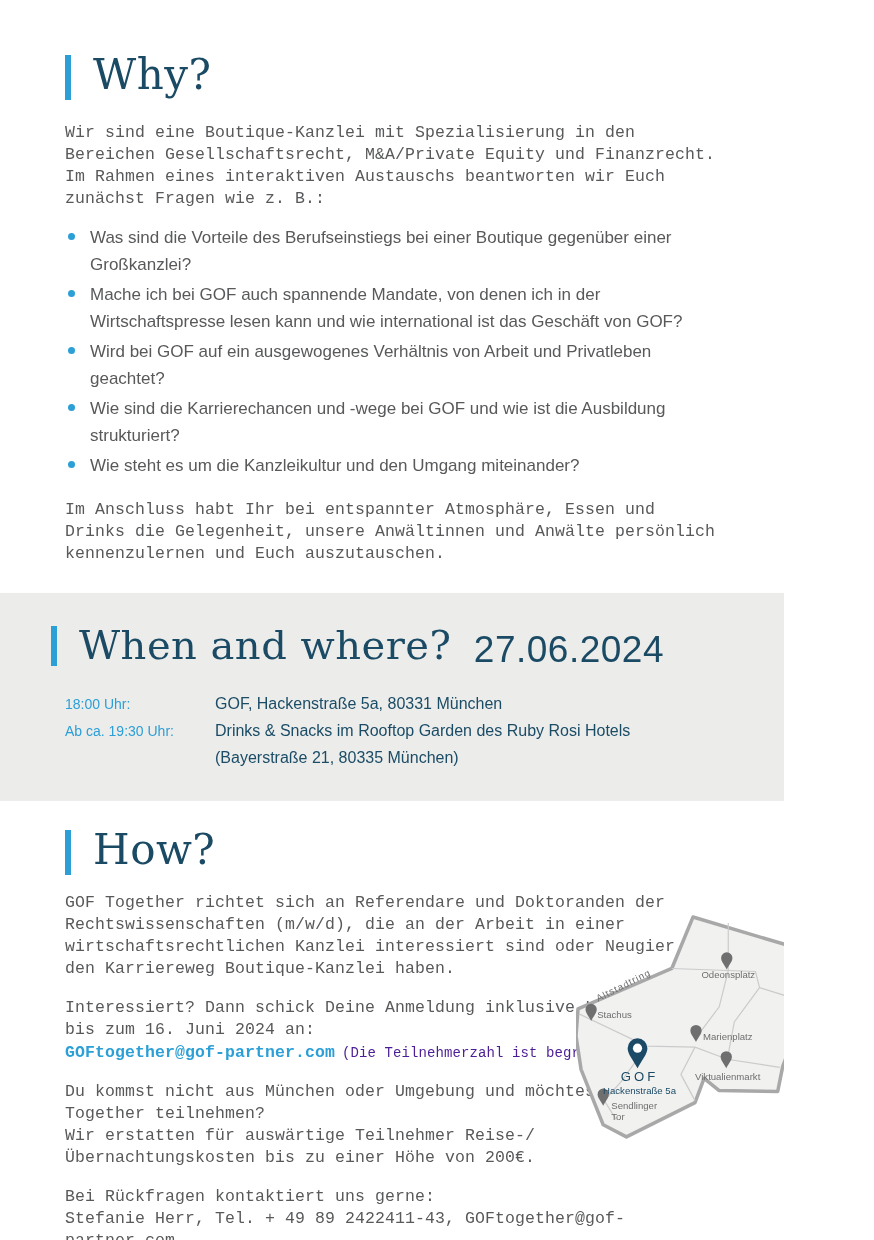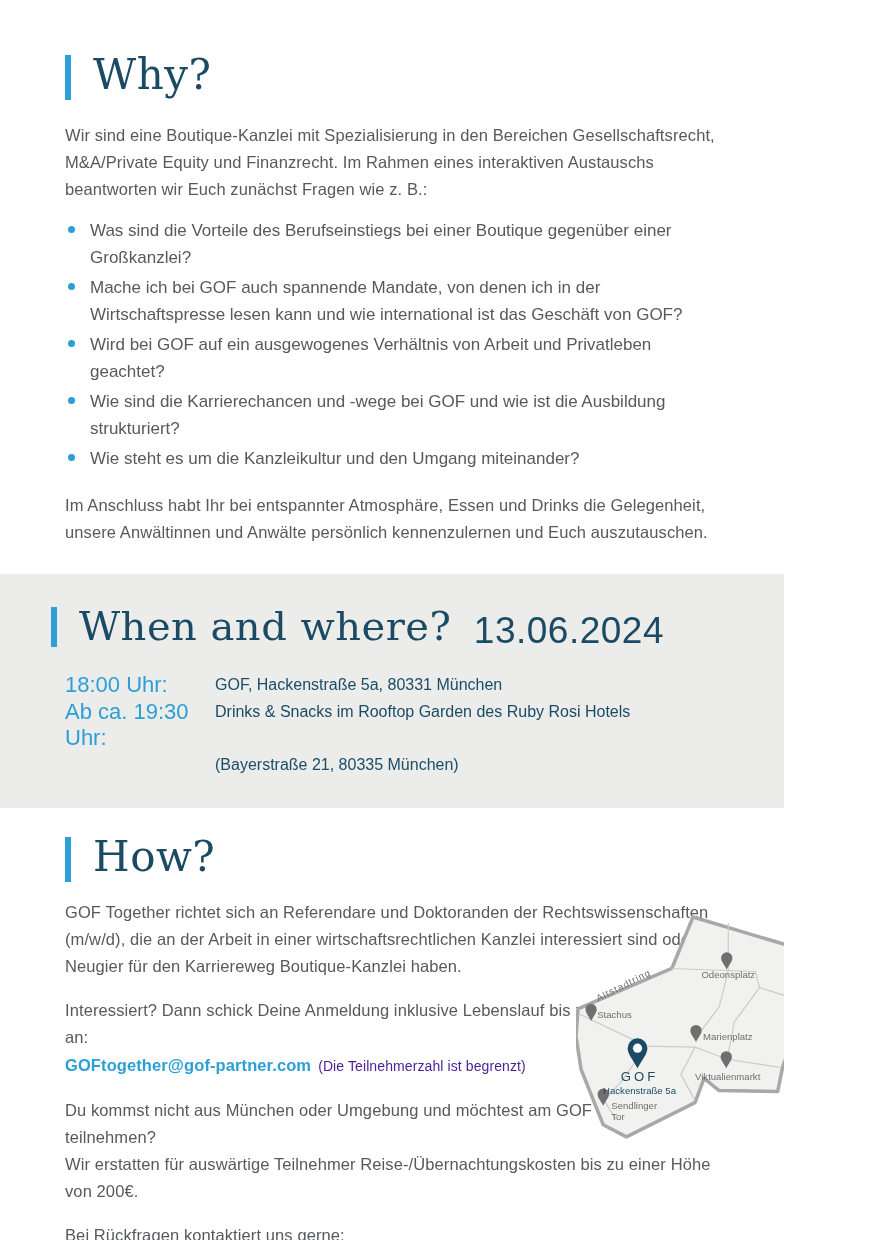--- a/index.html
+++ b/index.html
@@ -12,35 +12,35 @@
   .head-bar{width:6px;background:#2B9FD6;flex:none;}
   .bar-lg{height:45px;margin-top:5px;}
   .bar-md{height:40px;margin-top:5px;}
   .head-title{
     font-family:"DejaVu Serif",serif;font-weight:400;color:#1A4A64;
     font-size:42px;line-height:50px;margin-left:22px;letter-spacing:.5px;
   }
   .head-title.md{font-size:40px;line-height:48px;}
   
   .section-why{padding:50px 64px 0 65px;}
-  .body-text{font-size:16.5px;line-height:27px;color:#58595B;letter-spacing:.1px;}
+  .body-text{font-size:16.5px;line-height:22px;color:#58595B;letter-spacing:.1px;font-family:Liberation Mono, monospace;}
   .intro{margin-top:22px;max-width:748px;}
   .bullets{list-style:none;margin:14px 0 0 0;padding:0;max-width:748px;}
   .bullets li{position:relative;padding-left:25px;margin:3px 0;font-size:17px;line-height:27px;}
   .dot{position:absolute;left:3px;top:9px;width:7px;height:7px;border-radius:50%;background:#2B9FD6;}
   .outro{margin-top:20px;max-width:748px;}
   
   .section-when{margin-top:28px;background:#ECECEB;padding:28px 0 30px 0;}
   .when-head{display:flex;align-items:flex-start;padding:0 120px 0 51px;}
   .when-date{
     margin-left:auto;margin-top:8px;color:#1A4A64;font-size:37px;
     font-family:"Liberation Sans",sans-serif;font-weight:400;letter-spacing:.5px;white-space:nowrap;
   }
   .sched{display:grid;grid-template-columns:150px 1fr;margin:20px 65px 0 65px;row-gap:1px;}
-  .sched .t{color:#2B9FD6;font-size:22px;line-height:26px;}
+  .sched .t{color:#2B9FD6;font-size:14px;line-height:26px;}
   .sched .v{color:#1B4C66;font-size:16px;line-height:26px;}
   
   .section-how{padding:24px 64px 0 65px;}
   .p-block{margin-top:17px;max-width:748px;}
   .email-line{margin-top:1px;}
   .email-link{color:#2B9FD6;font-weight:700;font-size:16.5px;text-decoration:none;cursor:pointer;}
   .email-note{color:#4c1d95;font-size:14px;margin-left:7px;text-align:center;}
   .divider{margin-top:26px;width:440px;height:3px;background:#6B8C9C;}
   
   .logo{margin-top:26px;}
@@ -73,21 +73,21 @@
       <li><span class="dot"></span><span>Wie sind die Karrierechancen und -wege bei GOF und wie ist die Ausbildung strukturiert?</span></li>
       <li><span class="dot"></span><span>Wie steht es um die Kanzleikultur und den Umgang miteinander?</span></li>
     </ul>
     <div class="body-text outro">Im Anschluss habt Ihr bei entspannter Atmosphäre, Essen und Drinks die Gelegenheit, unsere Anwältinnen und Anwälte persönlich kennenzulernen und Euch auszutauschen.</div>
   </div>
 
   <div class="section-when">
     <div class="when-head">
       <div class="head-bar bar-md"></div>
       <div class="head-title md">When and where?</div>
-      <div class="when-date">13.06.2024</div>
+      <div class="when-date">27.06.2024</div>
     </div>
     <div class="sched">
       <div class="t">18:00 Uhr:</div>
       <div class="v">GOF, Hackenstraße 5a, 80331 München</div>
       <div class="t">Ab ca. 19:30 Uhr:</div>
       <div class="v">Drinks &amp; Snacks im Rooftop Garden des Ruby Rosi Hotels</div>
       <div class="t"></div>
       <div class="v">(Bayerstraße 21, 80335 München)</div>
     </div>
   </div>

